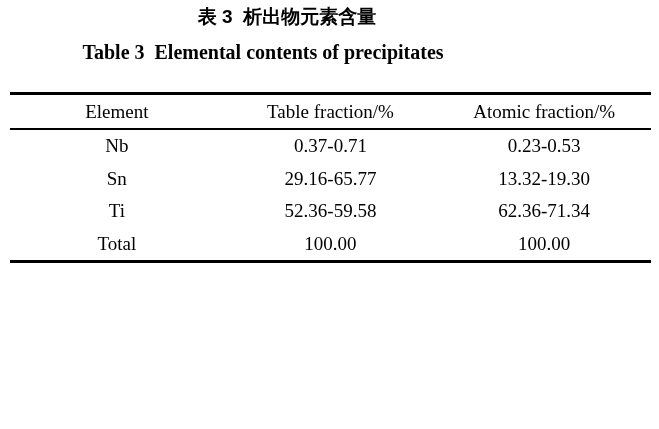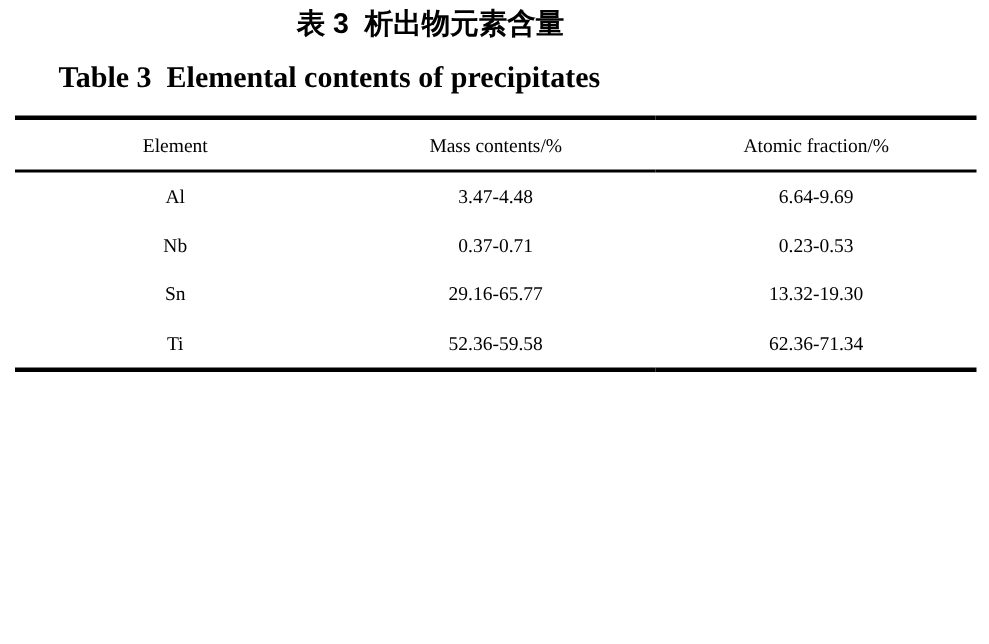--- a/index.html
+++ b/index.html
@@ -20,36 +20,35 @@
     text-align: center;
     font-family: "Liberation Sans", "DejaVu Sans", sans-serif;
     font-weight: 600;
     font-size: 19px;
     line-height: 23px;
     white-space: pre;
   }
   .caption-en {
     margin: 12px 0 0 0;
     width: 526px;
-    text-align: left;
+    text-align: center;
     font-family: "Liberation Serif", serif;
     font-weight: bold;
     font-size: 20px;
     line-height: 25px;
     white-space: pre;
-    padding-left: 39px;
   }
   table.data-table {
-    margin: 12px 0 0 10px;
+    margin: 27px 0 0 10px;
     width: 641px;
     border-collapse: collapse;
     table-layout: fixed;
     border-top: 3px solid #000000;
     border-bottom: 3px solid #000000;
-    font-size: 13px;
+    font-size: 19px;
   }
   table.data-table th {
     font-weight: normal;
     height: 33px;
     padding: 0;
     text-align: center;
     vertical-align: middle;
     border-bottom: 2px solid #000000;
   }
   table.data-table td {
@@ -63,39 +62,39 @@
 <body>
 
 <div class="caption-zh">表 3  析出物元素含量</div>
 
 <div class="caption-en">Table 3  Elemental contents of precipitates</div>
 
 <table class="data-table">
   <thead>
     <tr>
       <th>Element</th>
-      <th>Mass contents/%</th>
+      <th>Table fraction/%</th>
       <th>Atomic fraction/%</th>
     </tr>
   </thead>
   <tbody>
-    <tr>
-      <td>Al</td>
-      <td>3.47-4.48</td>
-      <td>6.64-9.69</td>
-    </tr>
     <tr>
       <td>Nb</td>
       <td>0.37-0.71</td>
       <td>0.23-0.53</td>
     </tr>
     <tr>
       <td>Sn</td>
       <td>29.16-65.77</td>
       <td>13.32-19.30</td>
     </tr>
     <tr>
       <td>Ti</td>
       <td>52.36-59.58</td>
       <td>62.36-71.34</td>
     </tr>
+    <tr>
+      <td>Total</td>
+      <td>100.00</td>
+      <td>100.00</td>
+    </tr>
   </tbody>
 </table>
 
 </body></html>

